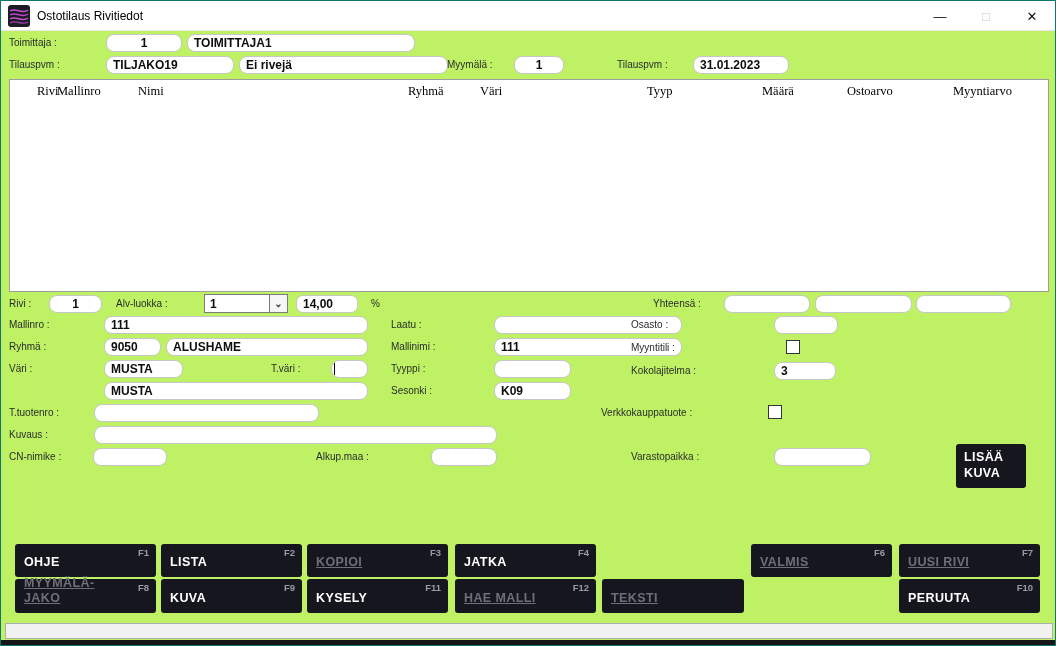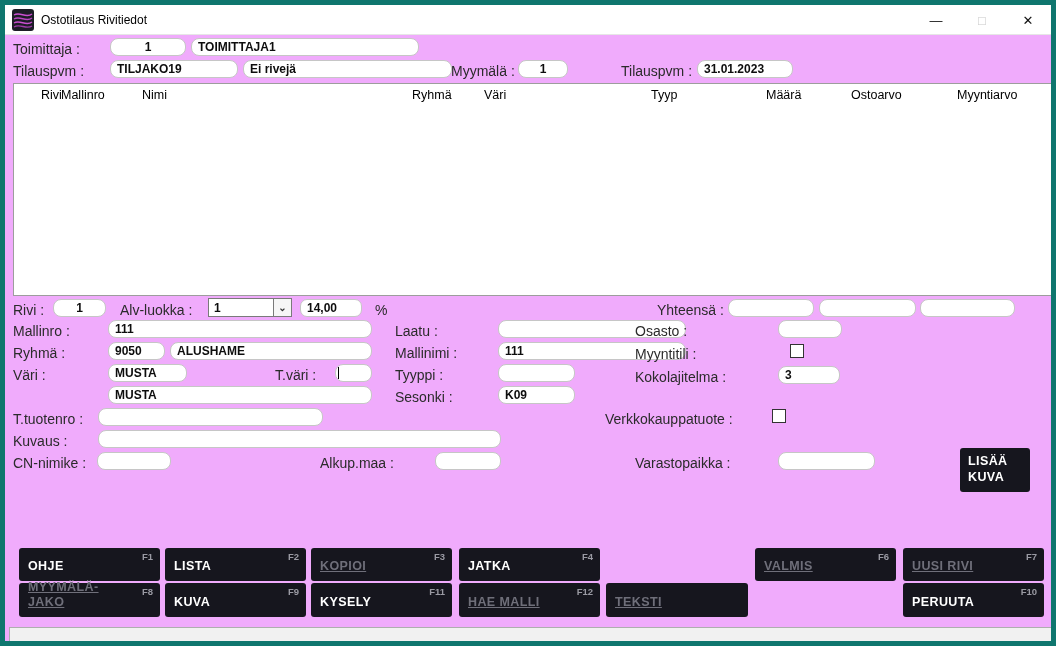--- a/index.html
+++ b/index.html
@@ -1,36 +1,36 @@
 <!DOCTYPE html>
 <html><head>
 <meta charset="utf-8">
 <style>
   * { margin:0; padding:0; box-sizing:border-box; }
   html,body { width:1056px; height:646px; font-family:"Liberation Sans", sans-serif; }
   #app {
     position:relative; width:1056px; height:646px;
-    background:#f0abfc; border:5px solid #0f766e; overflow:hidden;
+    background:#bef264; border:1px solid #0f766e; overflow:hidden;
   }
   
   .titlebar {
     position:absolute; left:0; top:0; width:100%; height:30px;
     background:#ffffff; display:flex; align-items:center;
     border-bottom:1px solid #e6e6e6;
   }
   .app-icon { width:22px; height:22px; margin-left:7px; }
   .title-text { font-size:12px; color:#000; margin-left:7px; }
   .win-controls { position:absolute; right:0; top:0; height:30px; display:flex; }
   .win-btn {
     width:46px; height:30px; display:flex; align-items:center; justify-content:center;
     font-size:13px; color:#111; cursor:default;
   }
   .win-btn.dim { color:#c9c9c9; }
   
-  .lbl { position:absolute; font-size:14px; color:#2b2b2b; white-space:nowrap; }
+  .lbl { position:absolute; font-size:10px; color:#2b2b2b; white-space:nowrap; }
   .lbl.r { text-align:left; }
   .fld {
     position:absolute; height:18px; background:#fff;
     border:1px solid #c6c6c6; border-radius:8px;
     font-family:"Liberation Sans", sans-serif;
     font-size:12px; font-weight:600; color:#0d0d0d;
     padding:0 6px; outline:none;
   }
   .fld.center { text-align:center; }
   .combo {
@@ -46,21 +46,21 @@
   }
   .chk {
     position:absolute; width:14px; height:14px;
     appearance:none; -webkit-appearance:none;
     background:#fff; border:1px solid #333; cursor:pointer;
   }
   .caret { position:absolute; width:1px; height:12px; background:#000; }
   
   .grid {
     position:absolute; left:8px; top:78px; width:1040px; height:213px;
-    background:#ffffff; border:1px solid #9d9d9d;
+    background:#ffffff; border:1px solid #9d9d9d;font-family:Liberation Serif, serif;
   }
   .gh { position:absolute; top:4px; font-size:12.5px; color:#000; white-space:nowrap; }
   
   .fbtn {
     position:absolute; background:#16161e; border-radius:3px;
     display:flex; flex-direction:column; justify-content:flex-end;
     padding:4px 8px 6px 9px; cursor:pointer;
   }
   .fbtn .fbl {
     font-size:12.5px; font-weight:bold; letter-spacing:.4px;

